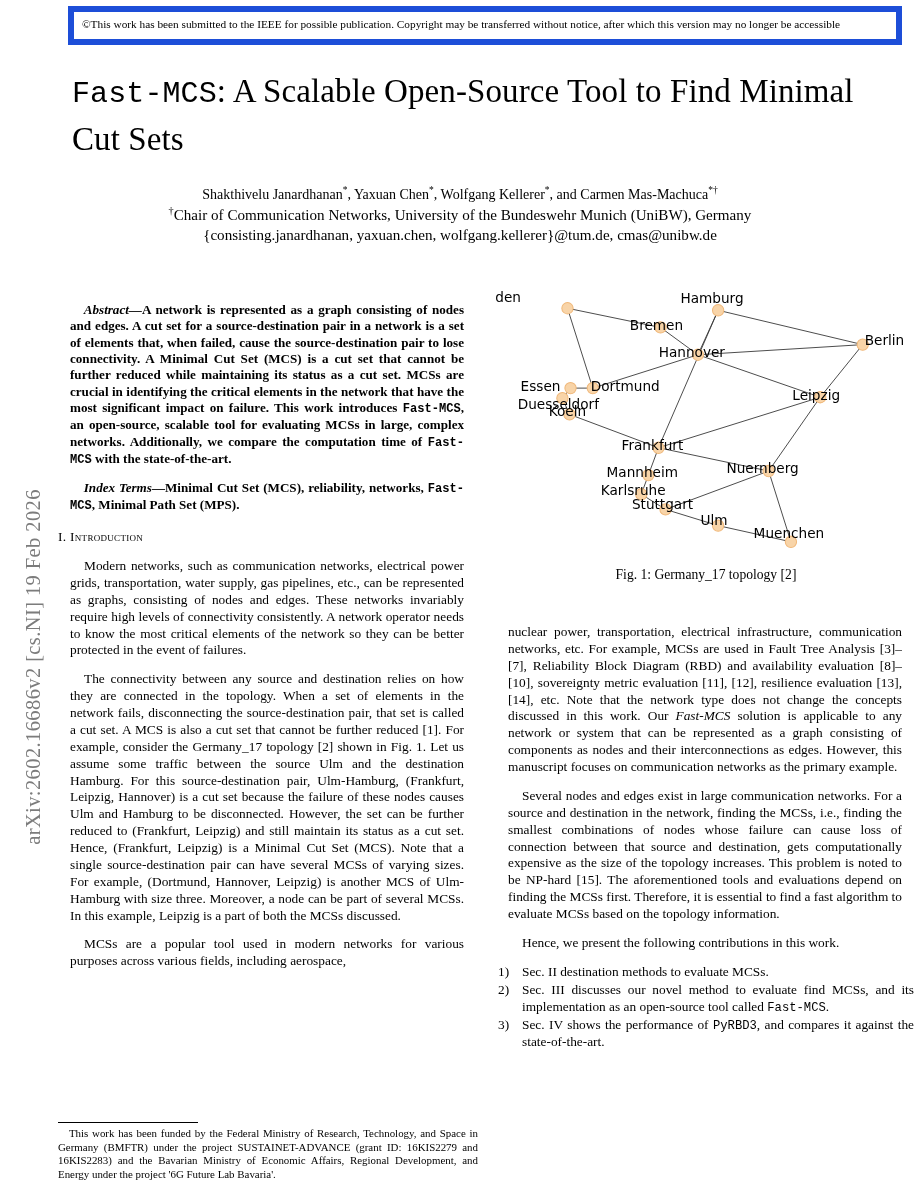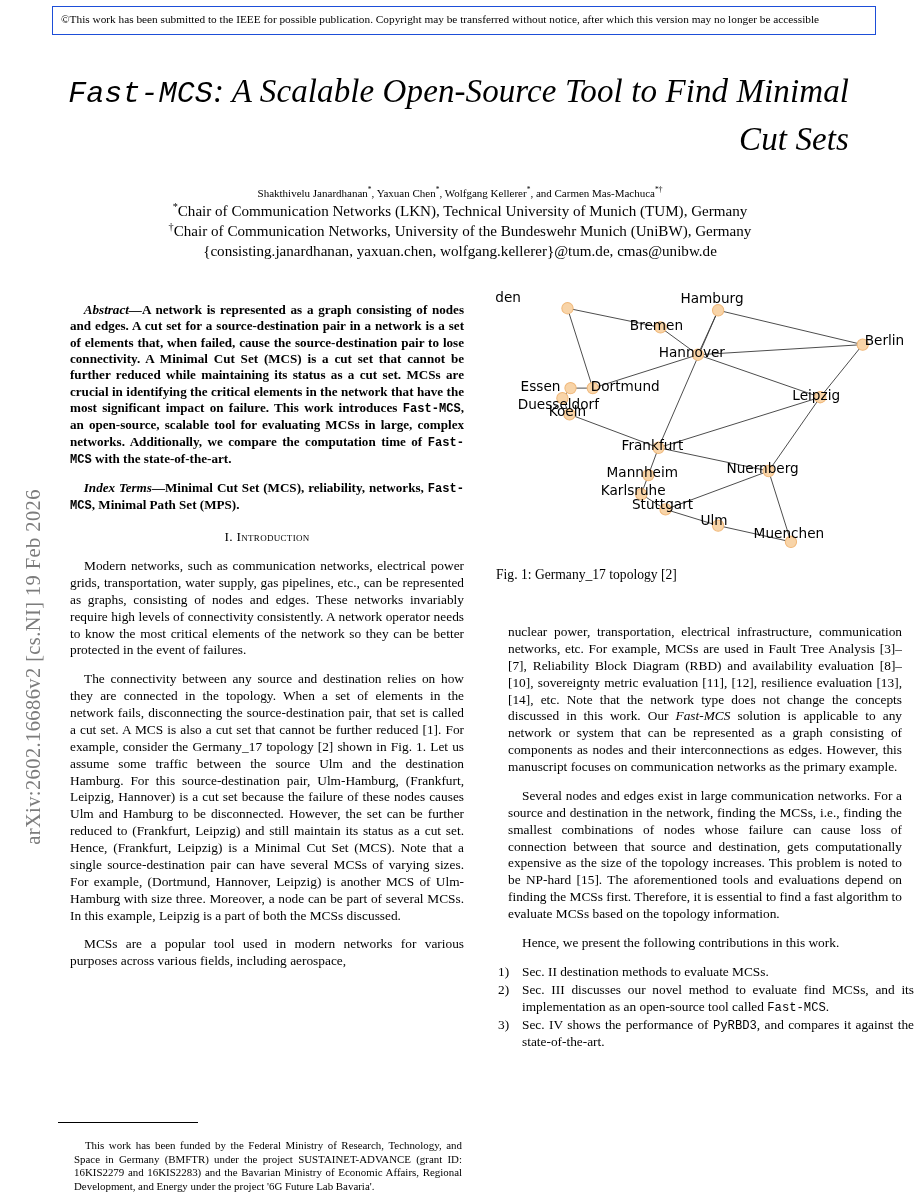--- a/index.html
+++ b/index.html
@@ -31,55 +31,54 @@
     letter-spacing: 0.4px;
     color: #7c7c7c;
     text-align: center;
     white-space: nowrap;
     line-height: 40px;
   }
 
   
   #copyright-banner {
     position: absolute;
-    left: 52px;
+    left: 68px;
     top: 6px;
     width: 806px;
-    border: 1px solid #1d4ed8;
+    border: 6px solid #1d4ed8;
     padding: 5px 8px 6px 8px;
     font-size: 11.3px;
     line-height: 1.38;
     text-align: left;
   }
 
   
   #paper-title {
     position: absolute;
-    left: 49px;
+    left: 72px;
     top: 68px;
     width: 800px;
-    text-align: right;
+    text-align: left;
     font-size: 33px;
     line-height: 1.42;
     letter-spacing: 0.1px;
-    font-style: italic;
   }
   #paper-title .mono { font-size: 30px; }
 
   
   #author-block {
     position: absolute;
     left: 60px;
     top: 186px;
     width: 800px;
     text-align: center;
     font-size: 15.1px;
     line-height: 1.33;
   }
-  #author-block .names { font-size: 11px; }
+  #author-block .names { font-size: 14px; }
   sup { font-size: 0.68em; vertical-align: super; line-height: 0; }
 
   
   .col {
     position: absolute;
     width: 418px;
     font-size: 13.35px;
     line-height: 1.265;
     text-align: justify;
     text-justify: inter-word;
@@ -97,54 +96,55 @@
     line-height: 1.25;
     font-size: 13.1px;
   }
   .abstract .lead { font-style: italic; font-weight: bold; }
   .abstract .mono { font-weight: bold; font-size: 12.1px; }
 
   h2.section {
     font-size: 13.4px;
     font-weight: normal;
     font-variant: small-caps;
-    text-align: center;
+    text-align: left;
     margin: 15px 0 6px 0;
     letter-spacing: 0.3px;
   }
 
   
   #figure-block {
     position: absolute;
     left: 496px;
     top: 286px;
     width: 420px;
   }
   #fig-caption {
+    text-align: center;
     font-size: 13.6px;
     margin-top: 2px;
   }
 
   
   #footnote {
     position: absolute;
     left: 58px;
     top: 1122px;
     width: 420px;
     font-size: 10.9px;
     line-height: 1.26;
     text-align: justify;
     hyphens: auto;
   }
   #footnote .rule {
     width: 140px;
     border-top: 0.8px solid #000;
     margin-bottom: 4px;
   }
-  #footnote p { margin: 16px; text-indent: 1.0em; }
+  #footnote p { margin: 0; text-indent: 1.0em; }
 
   
   ol.contrib {
     margin: 9px 0 0 0;
     padding-left: 0;
     list-style: none;
     counter-reset: citem;
   }
   ol.contrib li {
     position: relative;
@@ -169,21 +169,20 @@
 <body>
 
 <div id="arxiv-stamp">arXiv:2602.16686v2  [cs.NI]  19 Feb 2026</div>
 
 <div id="copyright-banner">©This work has been submitted to the IEEE for possible publication. Copyright may be transferred without notice, after which this version may no longer be accessible</div>
 
 <div id="paper-title"><span class="mono">Fast-MCS</span><span>: A Scalable Open-Source Tool to Find Minimal Cut Sets</span></div>
 
 <div id="author-block">
   <div class="names">Shakthivelu Janardhanan<sup>*</sup>, Yaxuan Chen<sup>*</sup>, Wolfgang Kellerer<sup>*</sup>, and Carmen Mas-Machuca<sup>*†</sup></div>
-  <div><sup>*</sup>Chair of Communication Networks (LKN), Technical University of Munich (TUM), Germany</div>
   <div><sup>†</sup>Chair of Communication Networks, University of the Bundeswehr Munich (UniBW), Germany</div>
   <div>{consisting.janardhanan, yaxuan.chen, wolfgang.kellerer}@tum.de, cmas@unibw.de</div>
 </div>
 
 <div class="col" id="col-left">
 
   <p class="abstract"><span class="lead">Abstract—</span><span>A network is represented as a graph consisting of nodes and edges. A cut set for a source-destination pair in a network is a set of elements that, when failed, cause the source-destination pair to lose connectivity. A Minimal Cut Set (MCS) is a cut set that cannot be further reduced while maintaining its status as a cut set. MCSs are crucial in identifying the critical elements in the network that have the most significant impact on failure. This work introduces </span><span class="mono">Fast-MCS</span><span>, an open-source, scalable tool for evaluating MCSs in large, complex networks. Additionally, we compare the computation time of </span><span class="mono">Fast-MCS</span><span> with the state-of-the-art.</span></p>
 
   <p class="abstract"><span class="lead">Index Terms—</span><span>Minimal Cut Set (MCS), reliability, networks, </span><span class="mono">Fast-MCS</span><span>, Minimal Path Set (MPS).</span></p>
 

